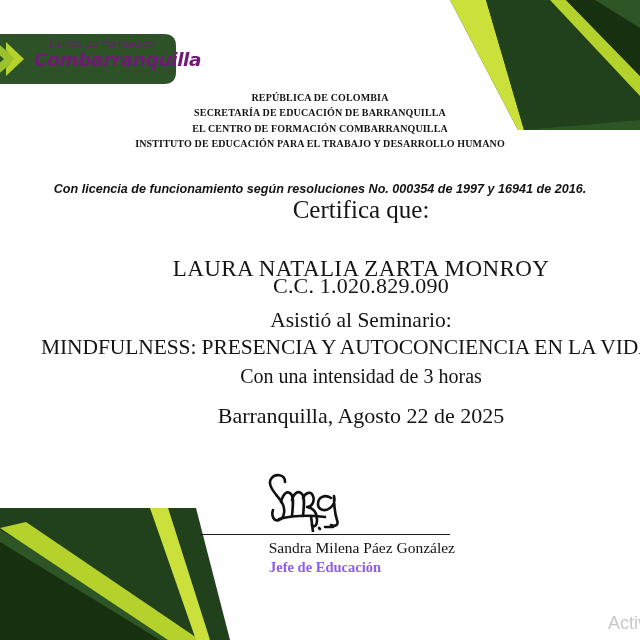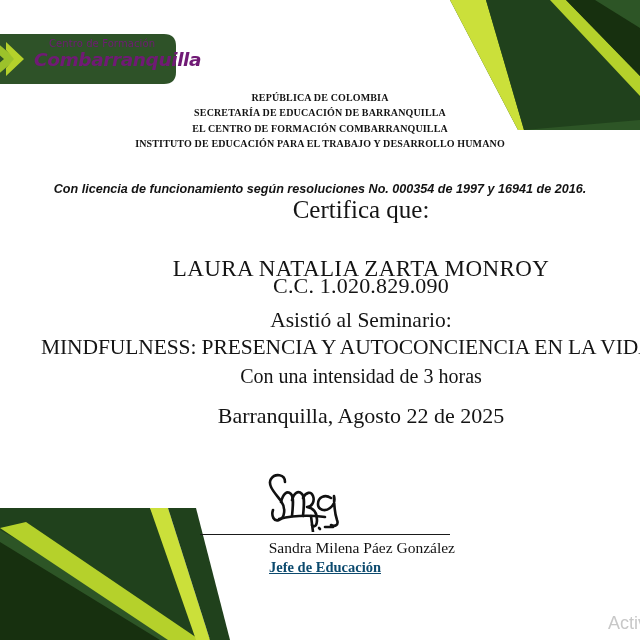--- a/index.html
+++ b/index.html
@@ -146,23 +146,22 @@
   }
   #signer-role {
     position: absolute;
     left: 0;
     top: 89px;
     width: 260px;
     text-align: center;
     font-family: "Liberation Serif", serif;
     font-weight: bold;
     font-size: 14.5px;
-    color: #0c4a6e;
-    white-space: nowrap;
-    text-decoration: underline;
+    color: #8b5cf6;
+    white-space: nowrap;
   }
   
   #activation-watermark {
     position: absolute;
     right: 0px;
     bottom: 6px;
     font-family: "Liberation Sans", sans-serif;
     font-size: 18px;
     color: #c8c8c8;
     white-space: nowrap;

